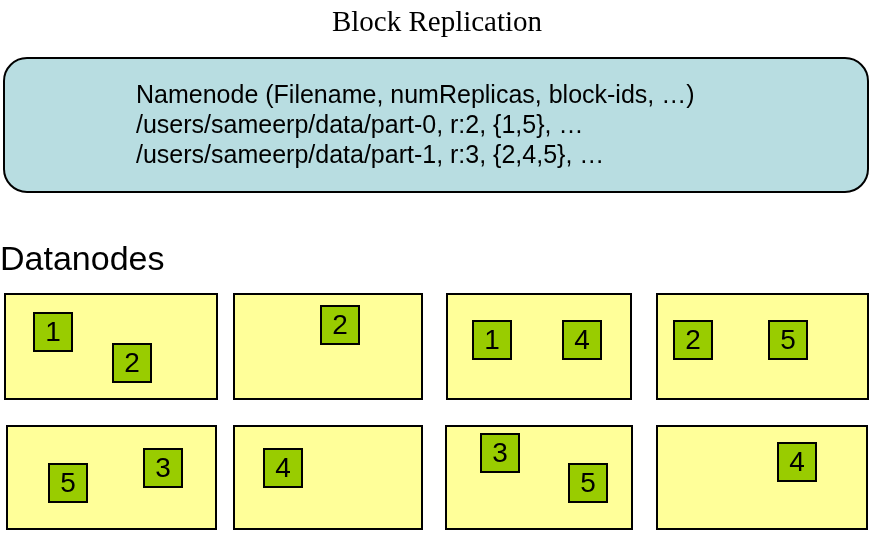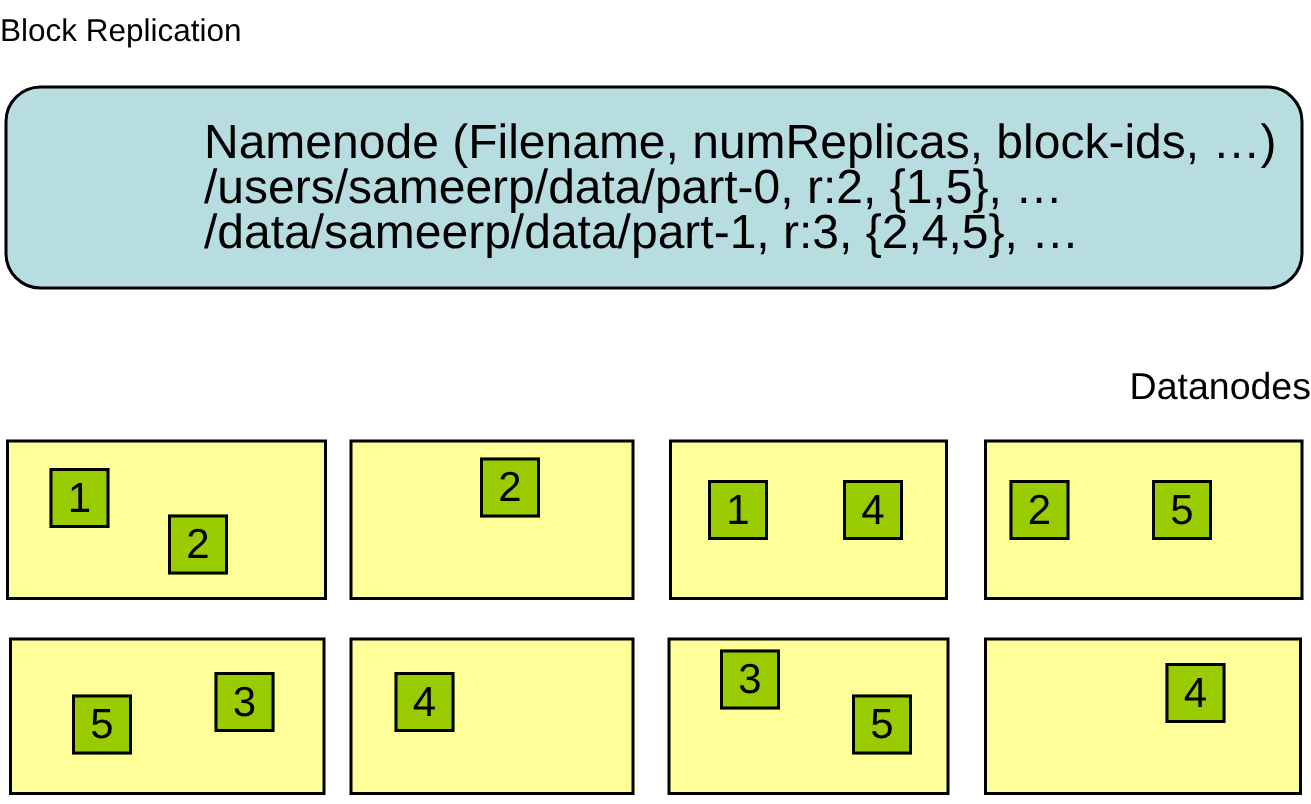--- a/index.html
+++ b/index.html
@@ -16,51 +16,52 @@
     width: 874px;
     height: 536px;
     background: var(--page-bg, #fff);
     overflow: hidden;
   }
   .title {
     position: absolute;
     top: 6px;
     left: 0;
     width: 100%;
-    text-align: left;
-    font-size: 21px;
+    text-align: center;
+    font-size: 29px;
     line-height: 30px;
     color: var(--text-color, #000);
+    font-family: Liberation Serif, serif;
   }
   .namenode {
     position: absolute;
     left: 3px;
     top: 57px;
     width: 866px;
     height: 136px;
     background: var(--namenode-bg, #B8DDE1);
     border: 2px solid var(--border-color, #000);
     border-radius: 24px;
     box-sizing: border-box;
   }
   .namenode-text {
     position: absolute;
     left: 131px;
     top: 20px;
-    font-size: 32px;
+    font-size: 25px;
     line-height: 30px;
     white-space: nowrap;
   }
   .datanodes-label {
     position: absolute;
     top: 243px;
     left: 0;
     width: 100%;
-    text-align: right;
-    font-size: 25px;
+    text-align: left;
+    font-size: 34px;
     line-height: 30px;
     color: var(--text-color, #000);
   }
   .dnode {
     position: absolute;
     background: var(--datanode-bg, #FFFF99);
     border: 2px solid var(--border-color, #000);
     box-sizing: border-box;
   }
   .block {
@@ -81,21 +82,21 @@
 <body>
 
 <div class="canvas">
 
   <div class="title">Block Replication</div>
 
   <div class="namenode">
     <div class="namenode-text">
       <div>Namenode (Filename, numReplicas, block-ids, …)</div>
       <div>/users/sameerp/data/part-0, r:2, {1,5}, …</div>
-      <div>/data/sameerp/data/part-1, r:3, {2,4,5}, …</div>
+      <div>/users/sameerp/data/part-1, r:3, {2,4,5}, …</div>
     </div>
   </div>
 
   <div class="datanodes-label">Datanodes</div>
 
   <div class="dnode" style="left:4px; top:293px; width:214px; height:107px;">
     <div class="block" style="left:27px; top:17px;">
       <span>1</span>
     </div>
     <div class="block" style="left:106px; top:48px;">

